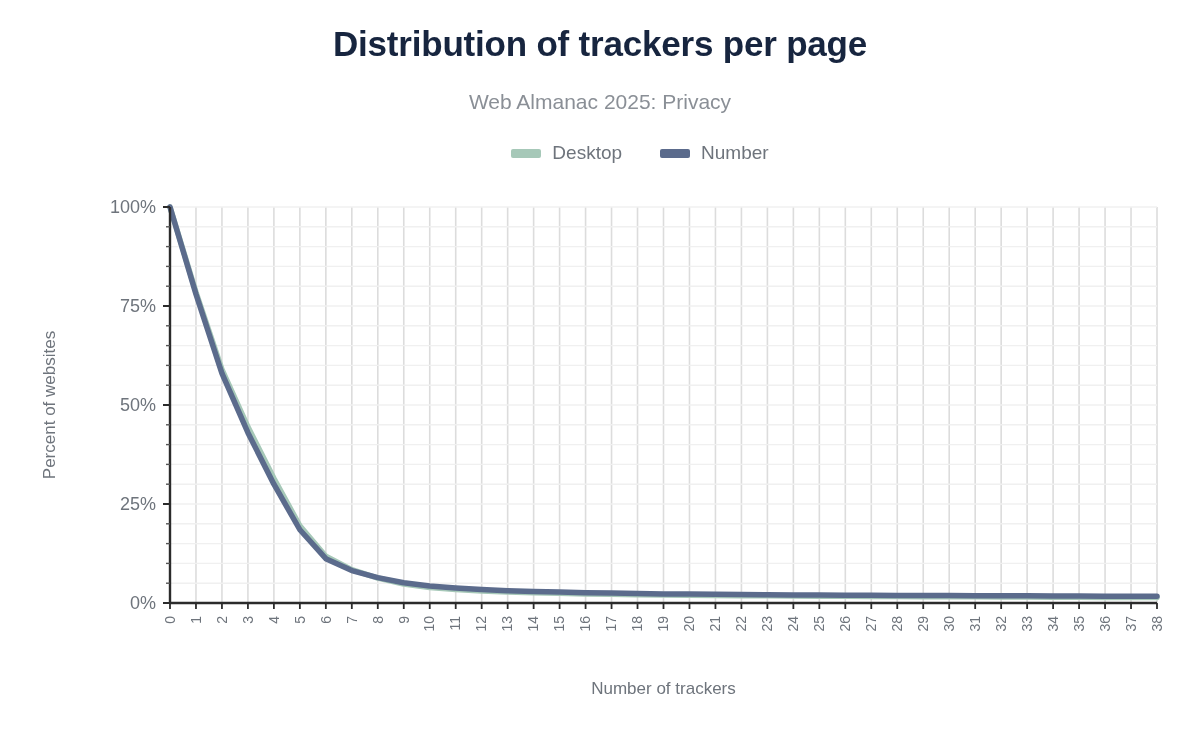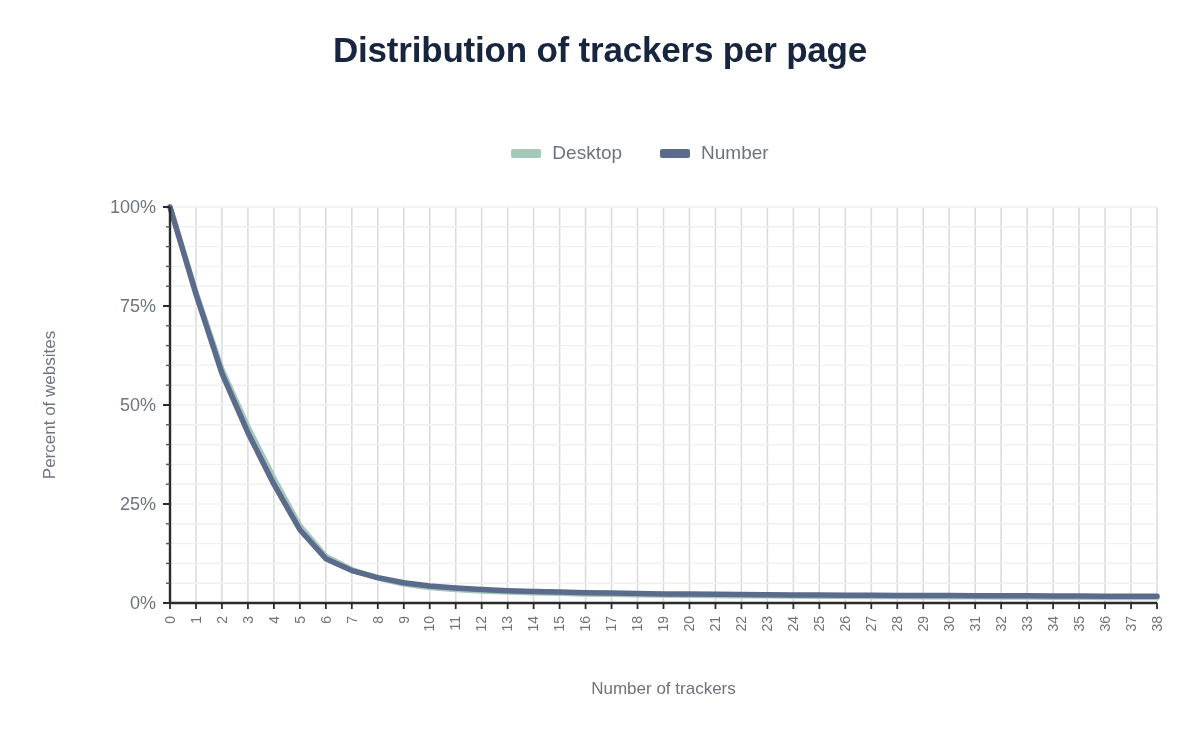--- a/index.html
+++ b/index.html
@@ -15,21 +15,21 @@
     position: relative;
   }
   #chart-root {
     position: absolute;
     inset: 0;
     width: 1200px;
     height: 742px;
   }
   .chart-title {
     position: absolute;
-    top: 30px;
+    top: 24px;
     left: 0;
     width: 1200px;
     text-align: center;
     font-size: 35px;
     font-weight: bold;
     color: #17253f;
     letter-spacing: -0.2px;
     white-space: nowrap;
   }
   .chart-subtitle {
@@ -91,20 +91,21 @@
     text-anchor: middle;
   }
 </style>
 </head>
 <body>
 
 <div id="chart-root">
 
   <div class="chart-title">Distribution of trackers per page</div>
 
+  <div class="chart-subtitle">Web Almanac 2025: Privacy</div>
 
   <div class="legend">
     <div class="legend-item">
       <span class="legend-swatch" id="swatch-0" style="background: rgb(166, 200, 184);"></span>
       <span class="legend-label">Desktop</span>
     </div>
     <div class="legend-item">
       <span class="legend-swatch" id="swatch-1" style="background: rgb(91, 107, 140);"></span>
       <span class="legend-label">Number</span>
     </div>

